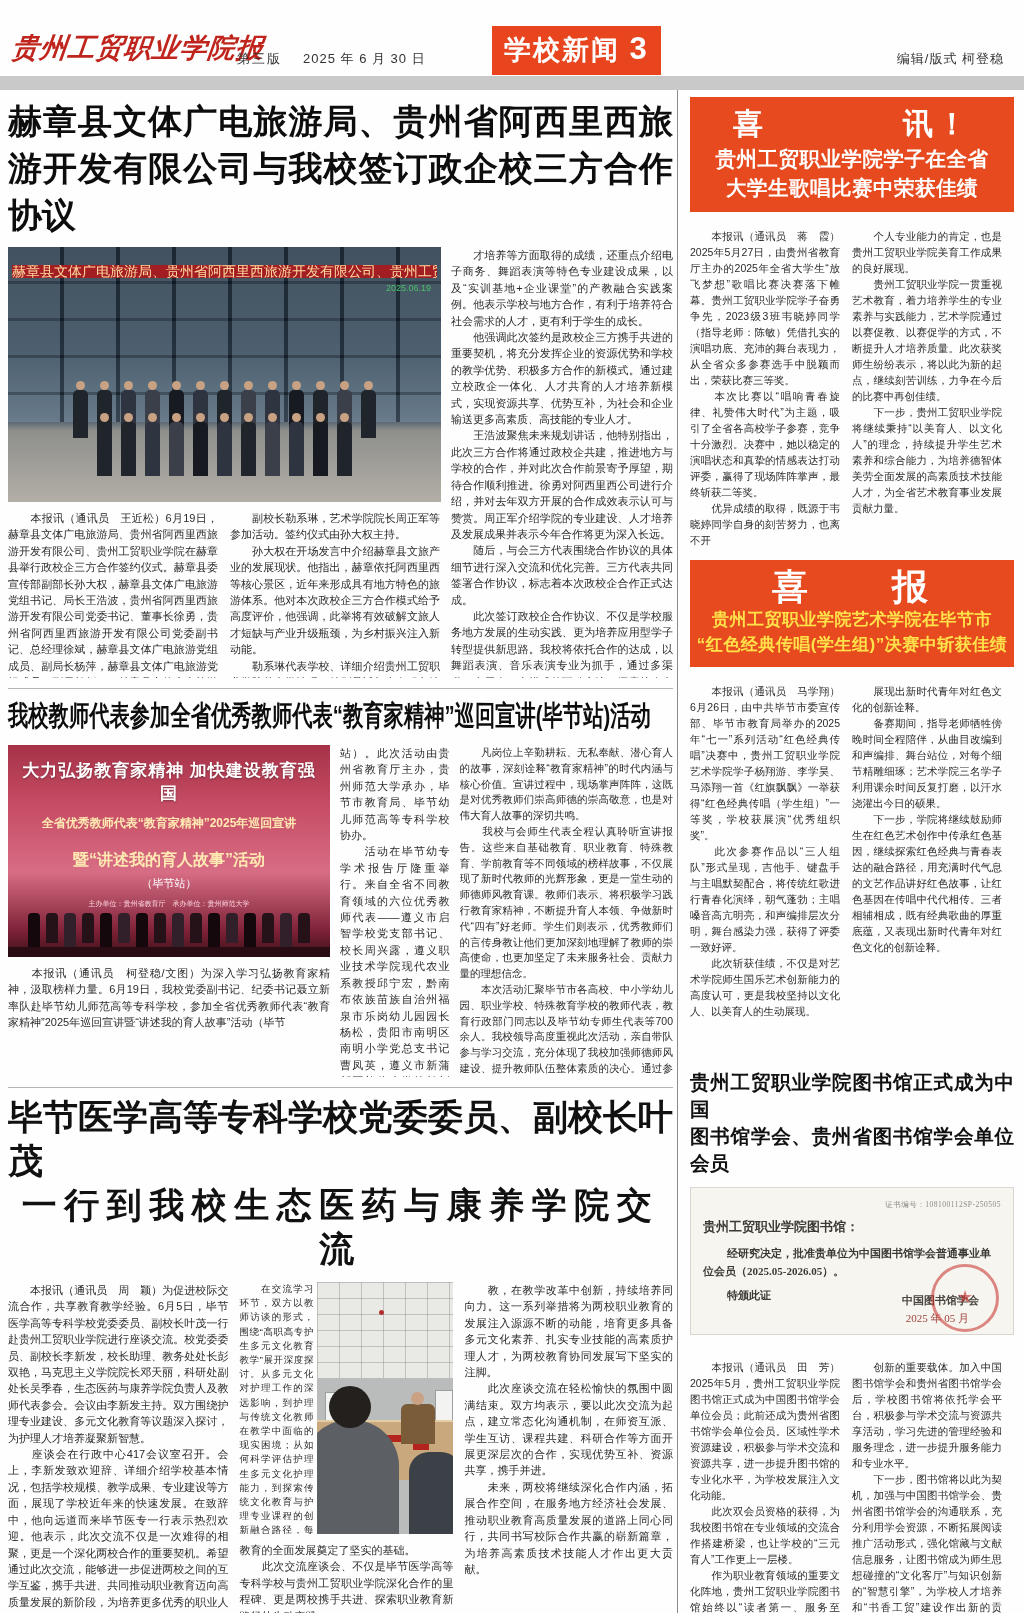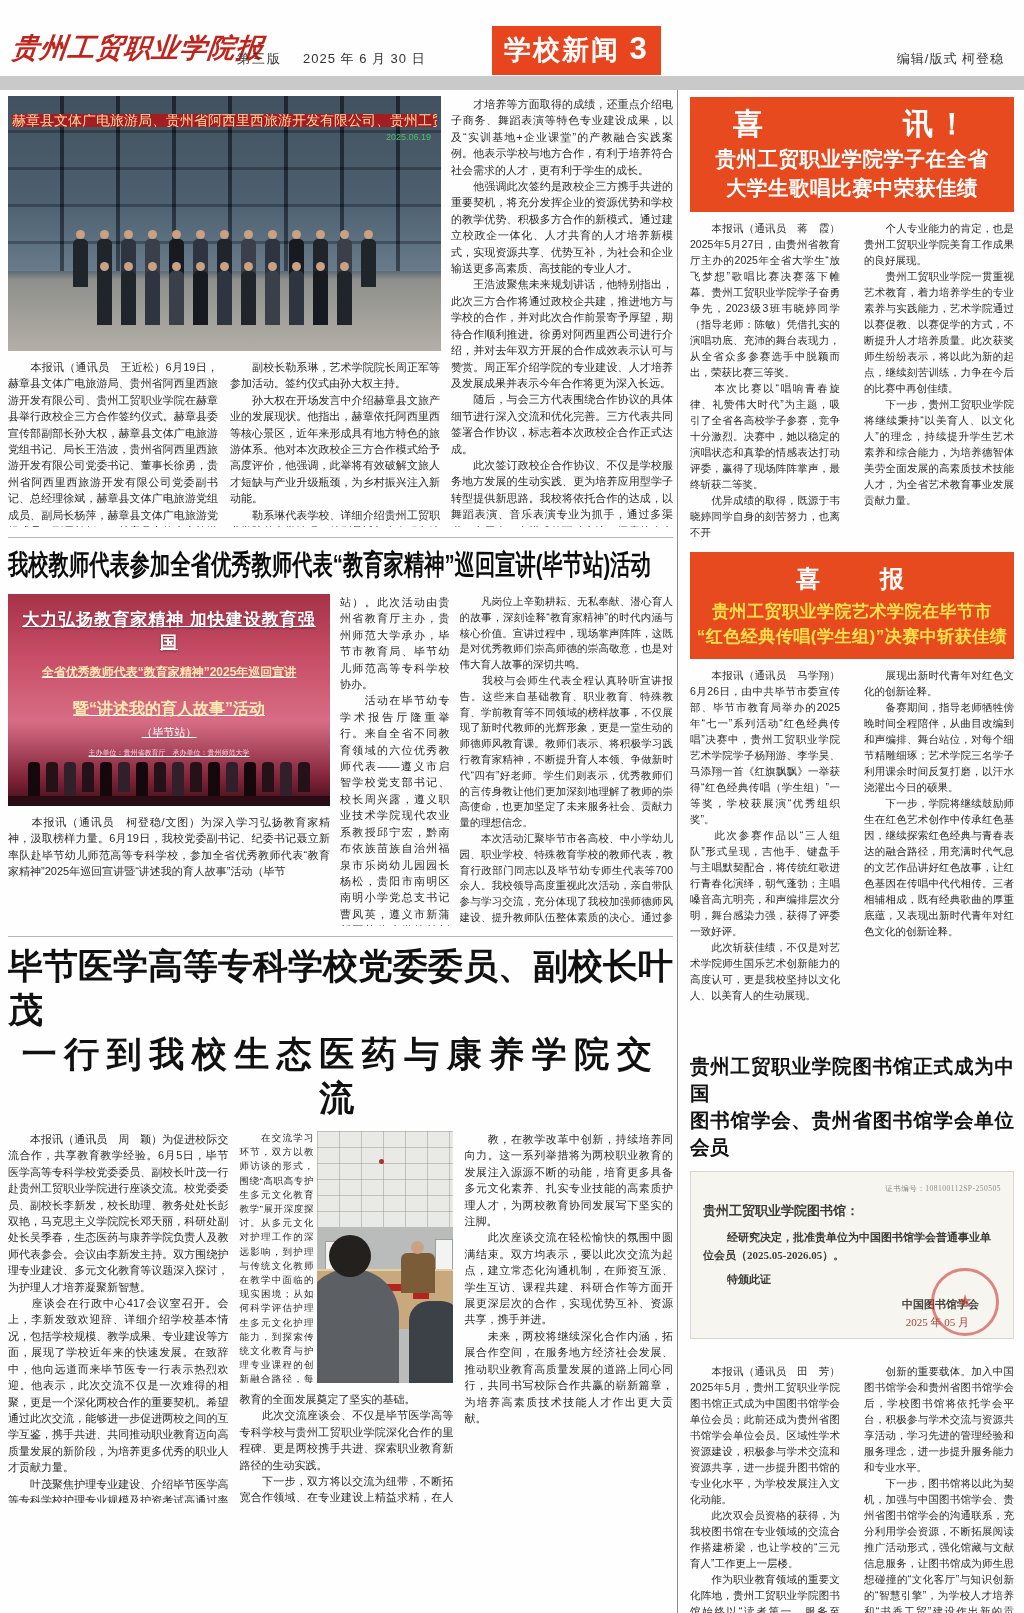--- a/index.html
+++ b/index.html
@@ -47,21 +47,21 @@
   .person:nth-child(5n){background:#171a20;}
   .a1-cols{display:flex;gap:12px;margin-top:8px;}
   .a1-cols .c{width:210px;height:168px;}
   .a1-c3{width:222px;height:431px;}
   
   .a2-head{font-size:28px;font-weight:900;color:#0d0d0d;white-space:nowrap;
            transform:scale(0.725,1);transform-origin:left center;margin:6px 0 10px;}
   .a2-body{display:flex;gap:10px;}
   .photo2{position:relative;width:322px;height:212px;overflow:hidden;
           background:linear-gradient(180deg,#a63248 0%,#c74e66 30%,#d76d85 60%,#7d2136 88%,#3a1018 100%);}
-  .p2-screen{position:absolute;left:10px;right:10px;top:14px;text-align:center;color:#fff;text-decoration:underline;}
+  .p2-screen{position:absolute;left:10px;right:10px;top:14px;text-align:center;color:#fff;}
   .p2-l1{font-size:17px;font-weight:bold;letter-spacing:1px;color:#fff;text-shadow:0 1px 2px rgba(0,0,0,.35);}
   .p2-l2{font-size:12px;margin-top:10px;color:#ffeab2;font-weight:bold;}
   .p2-l3{font-size:16px;margin-top:18px;color:#ffeab2;font-weight:bold;}
   .p2-l4{font-size:11px;margin-top:5px;color:#fff;}
   .p2-l5{font-size:7px;margin-top:8px;color:#ffd7e0;}
   .p2-crowd{position:absolute;left:0;right:0;bottom:10px;display:flex;justify-content:center;gap:6px;}
   .p2-crowd span{width:12px;height:34px;background:#14080c;border-radius:4px 4px 0 0;}
   .p2-crowd span:nth-child(2n){height:30px;background:#241218;}
   .p2-crowd span:nth-child(3n){background:#31202a;}
   .p2-floor{position:absolute;left:0;right:0;bottom:0;height:10px;background:#2a0d14;}
@@ -94,31 +94,31 @@
   .p3-man2::before{content:"";position:absolute;top:-10px;left:7px;width:11px;height:11px;border-radius:50%;background:#1d1d1d;}
   .p3-fg{position:absolute;left:-14px;bottom:-6px;width:96px;height:120px;background:#5c5f63;border-radius:46px 46px 0 0;}
   .p3-fg::before{content:"";position:absolute;top:-34px;left:26px;width:42px;height:42px;border-radius:50%;background:#23201e;}
   .p3-chair{position:absolute;right:-8px;bottom:-4px;width:52px;height:86px;background:#3c4148;border-radius:20px 20px 0 0;}
   .a3-midbot{width:214px;height:112px;margin-top:8px;}
   .a3-c3{width:212px;height:372px;}
   
   .redbox{background:#e64a1e;color:#fff;text-align:center;padding:7px 4px 10px;margin:3px 2px 8px;}
   .rb-t1{font-size:30px;font-weight:900;letter-spacing:4px;line-height:40px;}
   .rb-t2{font-size:20.5px;font-weight:900;line-height:29px;letter-spacing:.5px;}
-  .rb2 .rb-t1{font-size:24px;}
+  .rb2 .rb-t1{font-size:36px;}
   .rb2 .rb-t2{font-size:17px;line-height:25px;color:#ffe24a;}
-  .side-cols{display:flex;gap:24px;margin:0 2px 10px;}
+  .side-cols{display:flex;gap:12px;margin:16px 2px 10px;}
   .side-cols .sc{width:150px;}
   .sc{font-size:10.5px;line-height:16px;}
   .h-r1{height:322px;} .h-r2{height:372px;} .h-r3{height:296px;}
   .lib-head{font-family:"Liberation Serif","DejaVu Serif",serif;font-weight:900;font-size:19.5px;
             line-height:27px;color:#111;text-align:justify;margin:14px 2px 10px;}
   
   .cert{position:relative;background:#f6f5f0;border:1px solid #d8d6cf;margin:0 2px 24px;
-        padding:12px 12px 26px;height:128px;font-family:"Liberation Serif",serif;color:#3d3a35;}
+        padding:12px 12px 6px;height:128px;font-family:"Liberation Serif",serif;color:#3d3a35;}
   .cert-serial{font-size:7.5px;color:#8d8a82;text-align:right;letter-spacing:.5px;}
   .cert-to{font-size:13px;font-weight:bold;margin-top:8px;}
   .cert-body{font-size:11px;margin-top:8px;line-height:18px;text-indent:24px;font-weight:bold;}
   .cert-grant{font-size:11px;margin-top:8px;text-indent:24px;font-weight:bold;}
   .cert-issuer{position:absolute;right:34px;bottom:26px;font-size:11px;font-weight:bold;color:#4a423c;}
   .cert-date{position:absolute;right:44px;bottom:8px;font-size:11px;color:#a0443c;}
   .cert-seal{position:absolute;right:14px;bottom:2px;width:62px;height:62px;border:3px solid rgba(197,42,36,.55);
              border-radius:50%;}
   .cert-seal::before{content:"★";position:absolute;left:50%;top:50%;transform:translate(-50%,-54%);
                      color:rgba(197,42,36,.6);font-size:18px;}
@@ -135,20 +135,21 @@
     <div class="badge"><span>学校新闻</span> <b>3</b></div>
     <div class="editor">编辑/版式  柯登稳</div>
     <div class="hdr-bar"></div>
   </div>
 
   <div class="main">
 
     <div class="left">
 
       <div>
+        <div class="a1-head">赫章县文体广电旅游局、贵州省阿西里西旅游开发有限公司与我校签订政企校三方合作协议</div>
         <div class="a1-body">
           <div class="a1-left">
             <div class="photo1">
               <div class="glass"></div>
               <div class="p1-banner">赫章县文体广电旅游局、贵州省阿西里西旅游开发有限公司、贵州工贸职业学院  政企校三方合作签约仪式留影</div>
               <div class="p1-date">2025.06.19</div>
               <div class="row-people r1">
                 <span class="person"></span>
                   <span class="person"></span>
                   <span class="person"></span>

